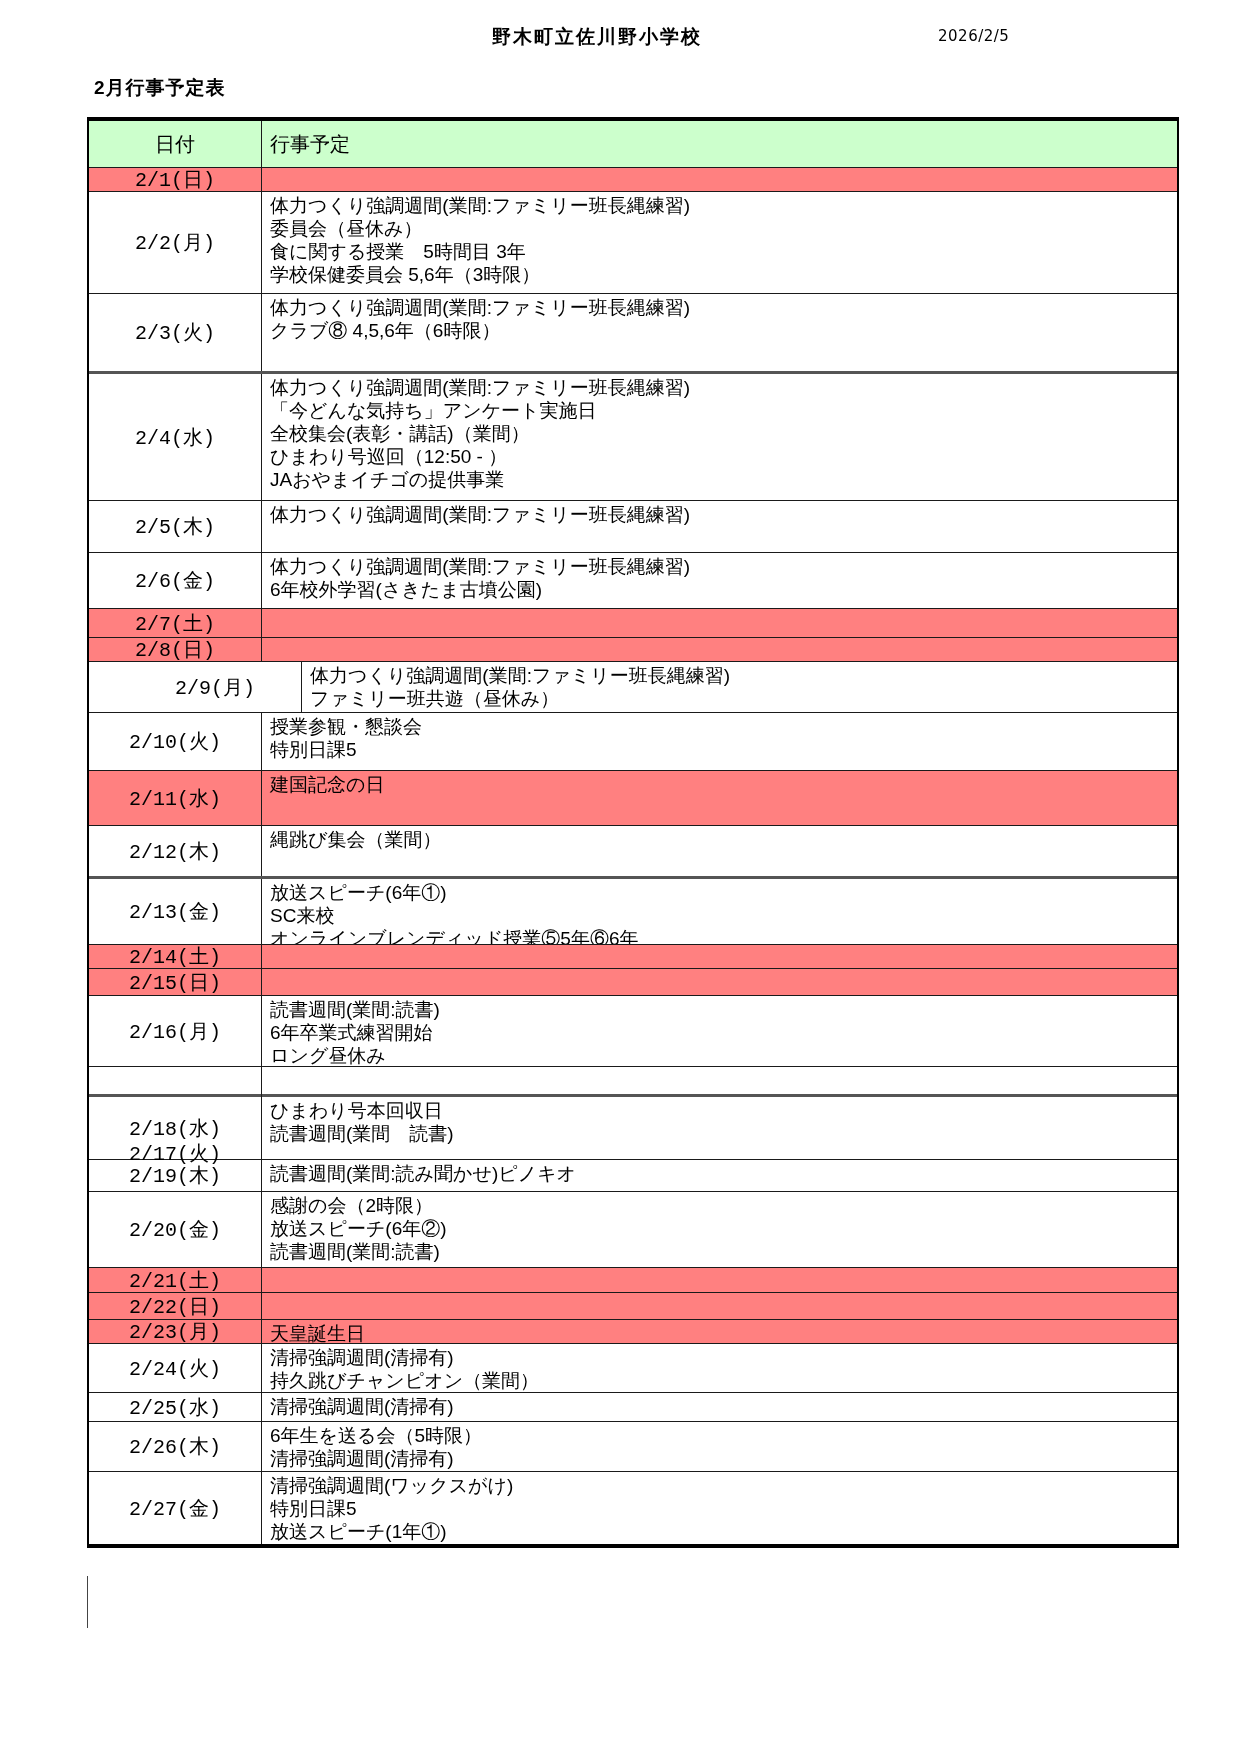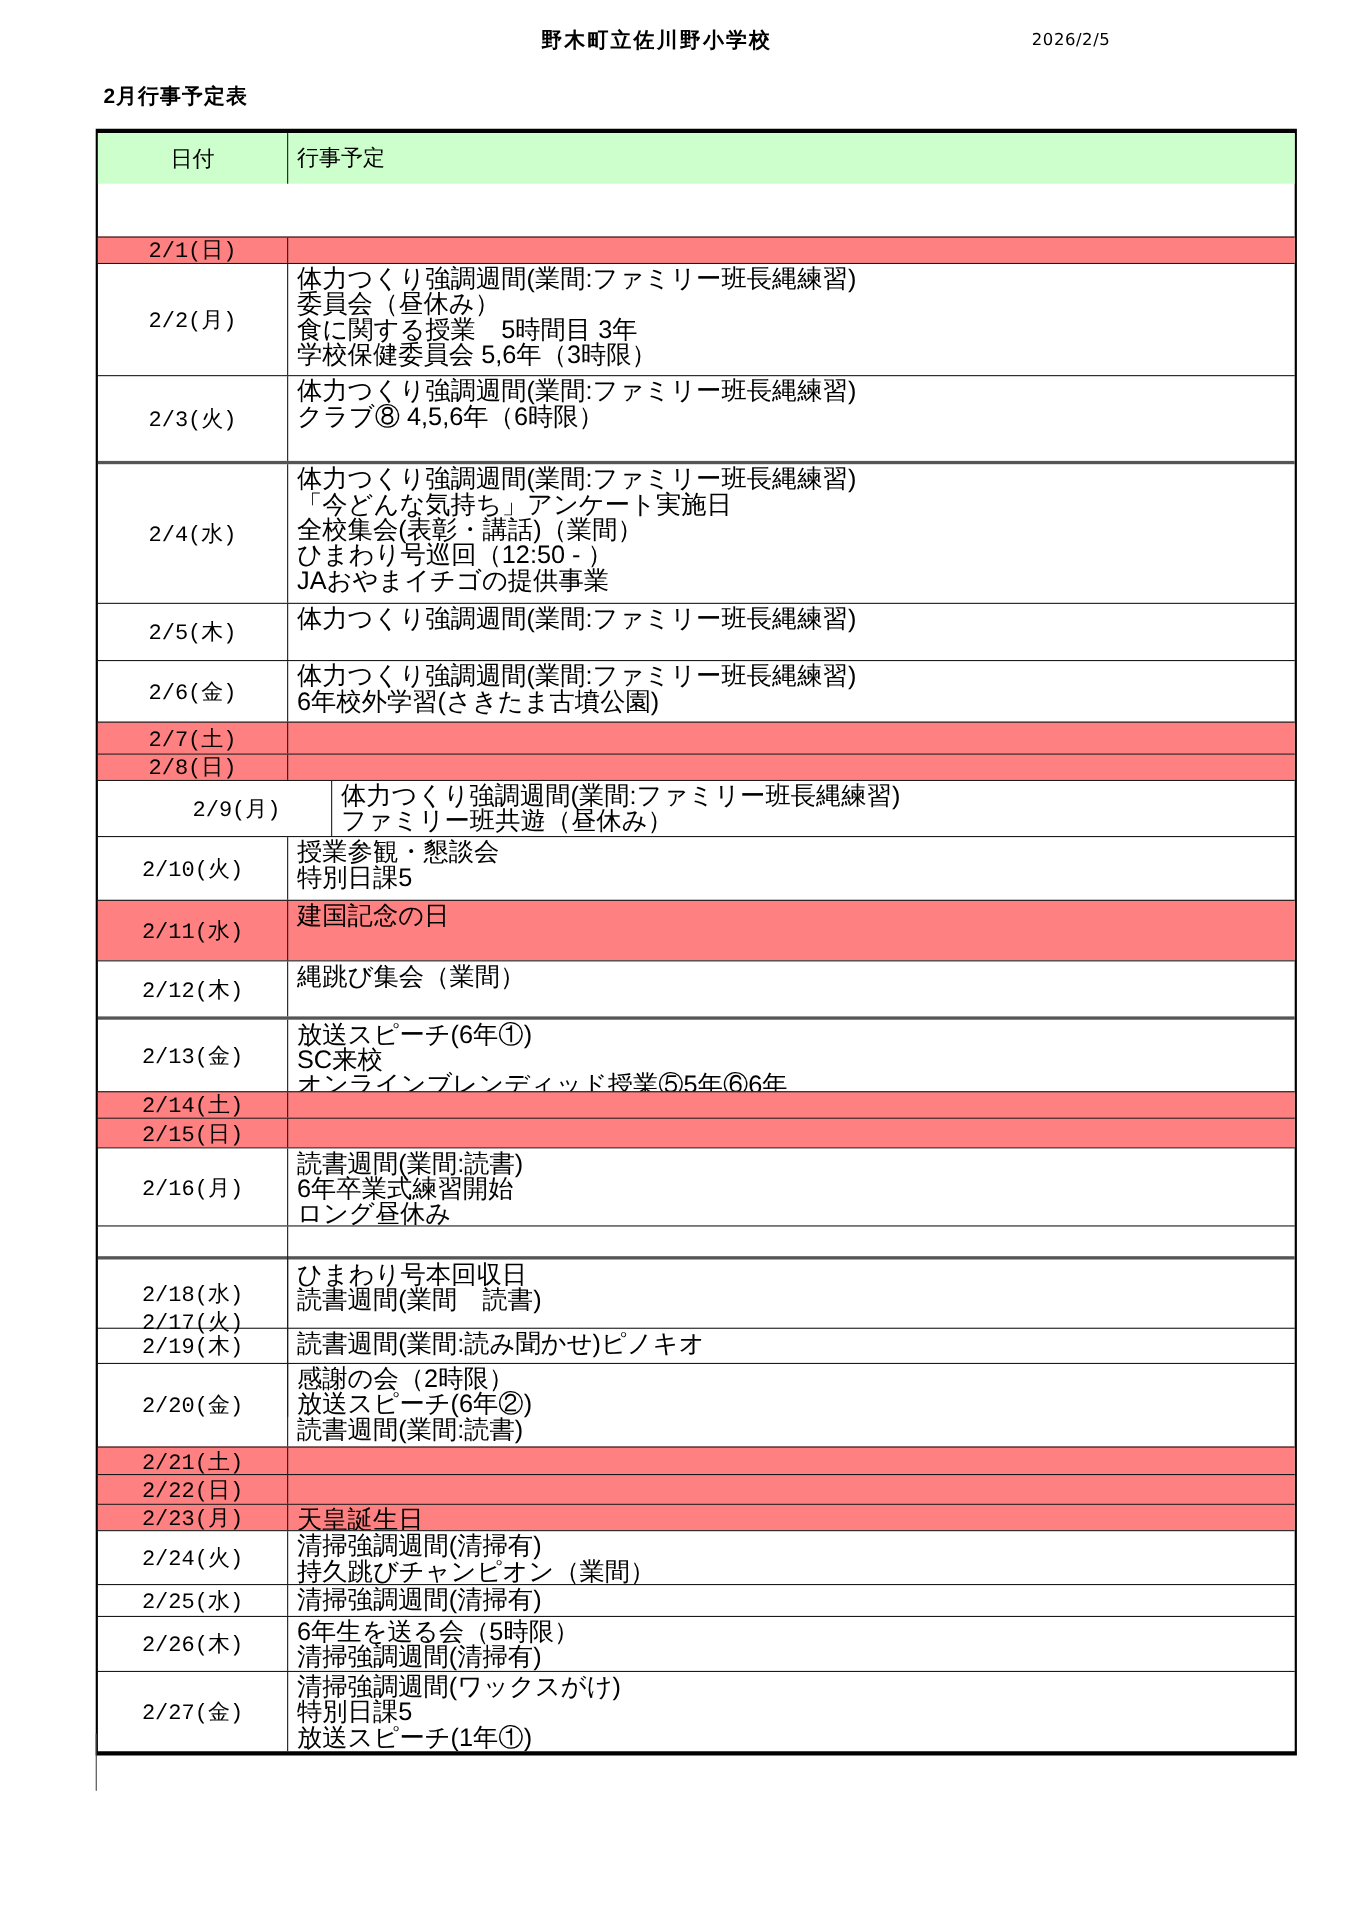--- a/index.html
+++ b/index.html
@@ -30,21 +30,21 @@
   .header-row { border-top:none; height:46px; background:#ccffcc; }
   .row.holiday { background:#ff8080; }
   .cell { box-sizing:border-box; }
   .date-cell {
     flex:0 0 173px; width:173px; border-right:1px solid #1a1a1a;
     display:flex; align-items:center; justify-content:center;
     font-size:20px; overflow:hidden; white-space:nowrap;font-family:Liberation Mono, monospace;
   }
   .events-cell {
     flex:1 1 auto; padding:2px 4px 0 8px; overflow:hidden;
-    font-size:23px; line-height:23px;
+    font-size:19px; line-height:23px;
   }
   .header-cell.date-cell { font-size:20px; }
   .header-cell.events-cell {
     display:flex; align-items:center; padding-top:0; font-size:20px; line-height:20px;
   }
   .event-line { white-space:nowrap; }
   .left-stub {
     position:absolute; left:87px; top:1576px; width:1px; height:52px; background:#444;
   }
 </style>
@@ -55,21 +55,21 @@
   <div class="school-name">野木町立佐川野小学校</div>
   <div class="print-date">2026/2/5</div>
   <div class="doc-title">2月行事予定表</div>
 
   <div class="schedule-table">
     <div class="row header-row">
       <div class="cell date-cell header-cell">日付</div>
       <div class="cell events-cell header-cell">行事予定</div>
     </div>
     <div id="rows-host">
-        <div class="row holiday" style="height: 24px; margin-top: 48px;">
+        <div class="row holiday" style="height: 24px;">
           <div class="cell date-cell">2/1(日)</div>
           <div class="cell events-cell"></div>
         </div>
         <div class="row normal" style="height: 102px;">
           <div class="cell date-cell">2/2(月)</div>
           <div class="cell events-cell">
             <div class="event-line">体力つくり強調週間(業間:ファミリー班長縄練習)</div>
             <div class="event-line">委員会（昼休み）</div>
             <div class="event-line">食に関する授業　5時間目 3年</div>
             <div class="event-line">学校保健委員会 5,6年（3時限）</div>

